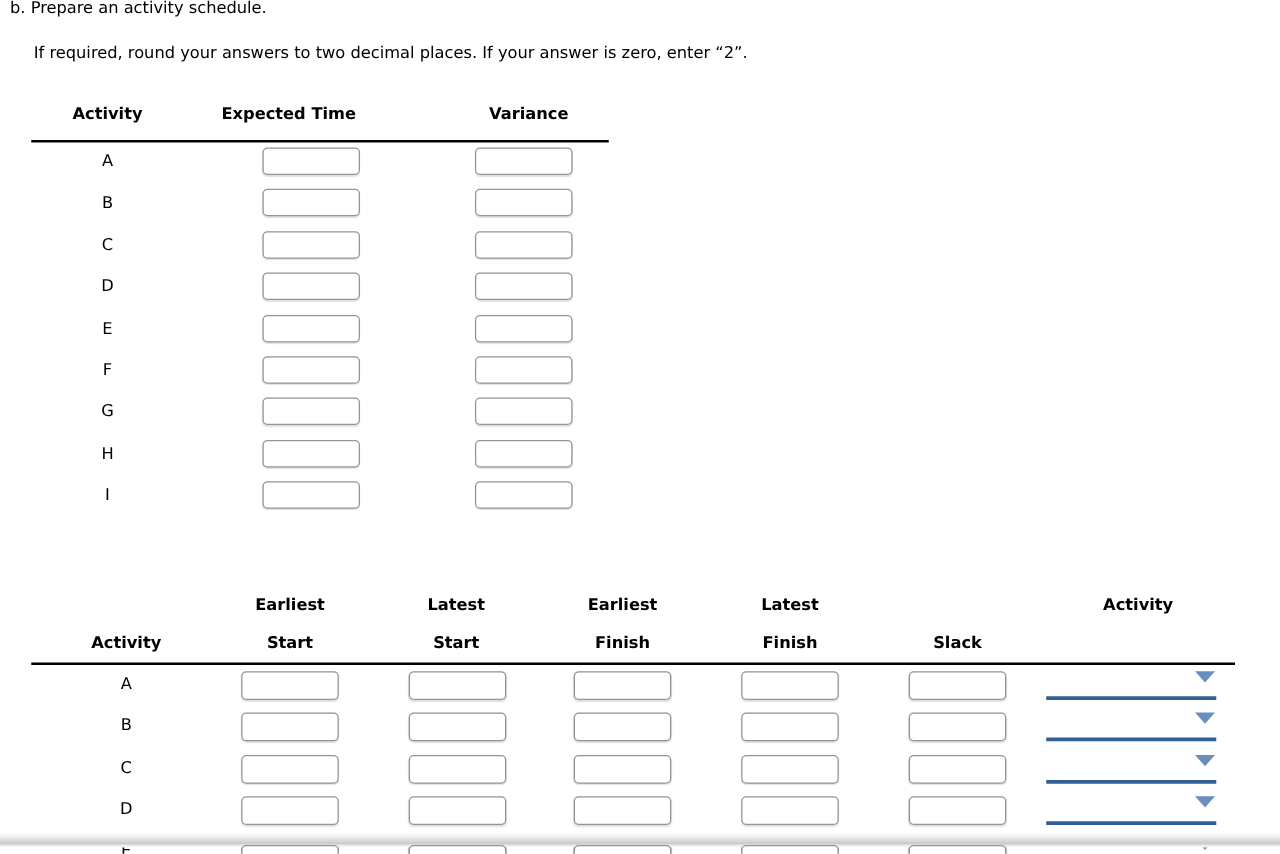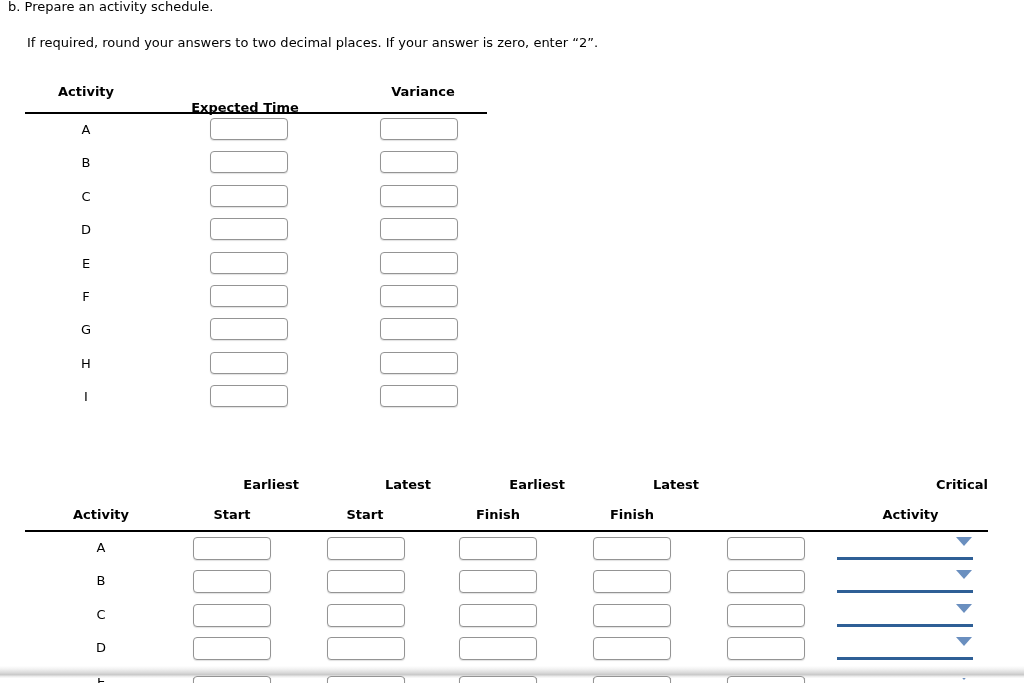--- a/index.html
+++ b/index.html
@@ -62,21 +62,21 @@
   }
   #table-one .t1-head .th {
     position: absolute;
     font-size: 13px;
     font-weight: bold;
     top: 0;
     text-align: center;
     white-space: nowrap;
   }
   .t1-col-activity { left: 0;   width: 122px; }
-  .t1-col-time     { left: 122px; width: 196px; margin-top: 16px; }
+  .t1-col-time     { left: 108px; width: 196px; }
   .t1-col-var      { left: 326px; width: 144px; }
 
   #table-one .t1-rule {
     border-top: 2px solid #000000;
     width: 462px;
     margin-top: 2px;
   }
   #table-one .t1-row {
     position: relative;
     height: 33.4px;
@@ -116,21 +116,21 @@
     height: 60px;
   }
   #table-two .t2-head .th {
     position: absolute;
     font-size: 13px;
     font-weight: bold;
     text-align: center;
     white-space: nowrap;
     line-height: 30px;
   }
-  #table-two .t2-head .th .l1 { display: block; height: 30px; text-align: right; }
+  #table-two .t2-head .th .l1 { display: block; height: 30px; }
   #table-two .t2-head .th .l2 { display: block; height: 30px; }
 
   #table-two .t2-rule {
     border-top: 2px solid #000000;
     width: 963px;
   }
   #table-two .t2-row {
     position: relative;
     height: 33.4px;
   }
@@ -295,23 +295,23 @@
       <div class="th" style="left: 406px; width: 134px; top: 0px;">
         <span class="l1">Earliest</span>
         <span class="l2">Finish</span>
       </div>
       <div class="th" style="left: 540px; width: 134px; top: 0px;">
         <span class="l1">Latest</span>
         <span class="l2">Finish</span>
       </div>
       <div class="th" style="left: 674px; width: 134px; top: 0px;">
         <span class="l1"></span>
+        <span class="l2">Slack</span>
       </div>
       <div class="th" style="left: 808px; width: 155px; top: 0px;">
-        <span class="l1">Critical</span>
         <span class="l2">Activity</span>
       </div>
     </div>
 
   <div class="t2-rule"></div>
 
   <div id="table-two-body">
       <div class="t2-row">
         <div class="act" style="left: 12px; width: 128px;">A</div>
         <input type="text" class="cell-input sched-in" style="left: 168px;">

